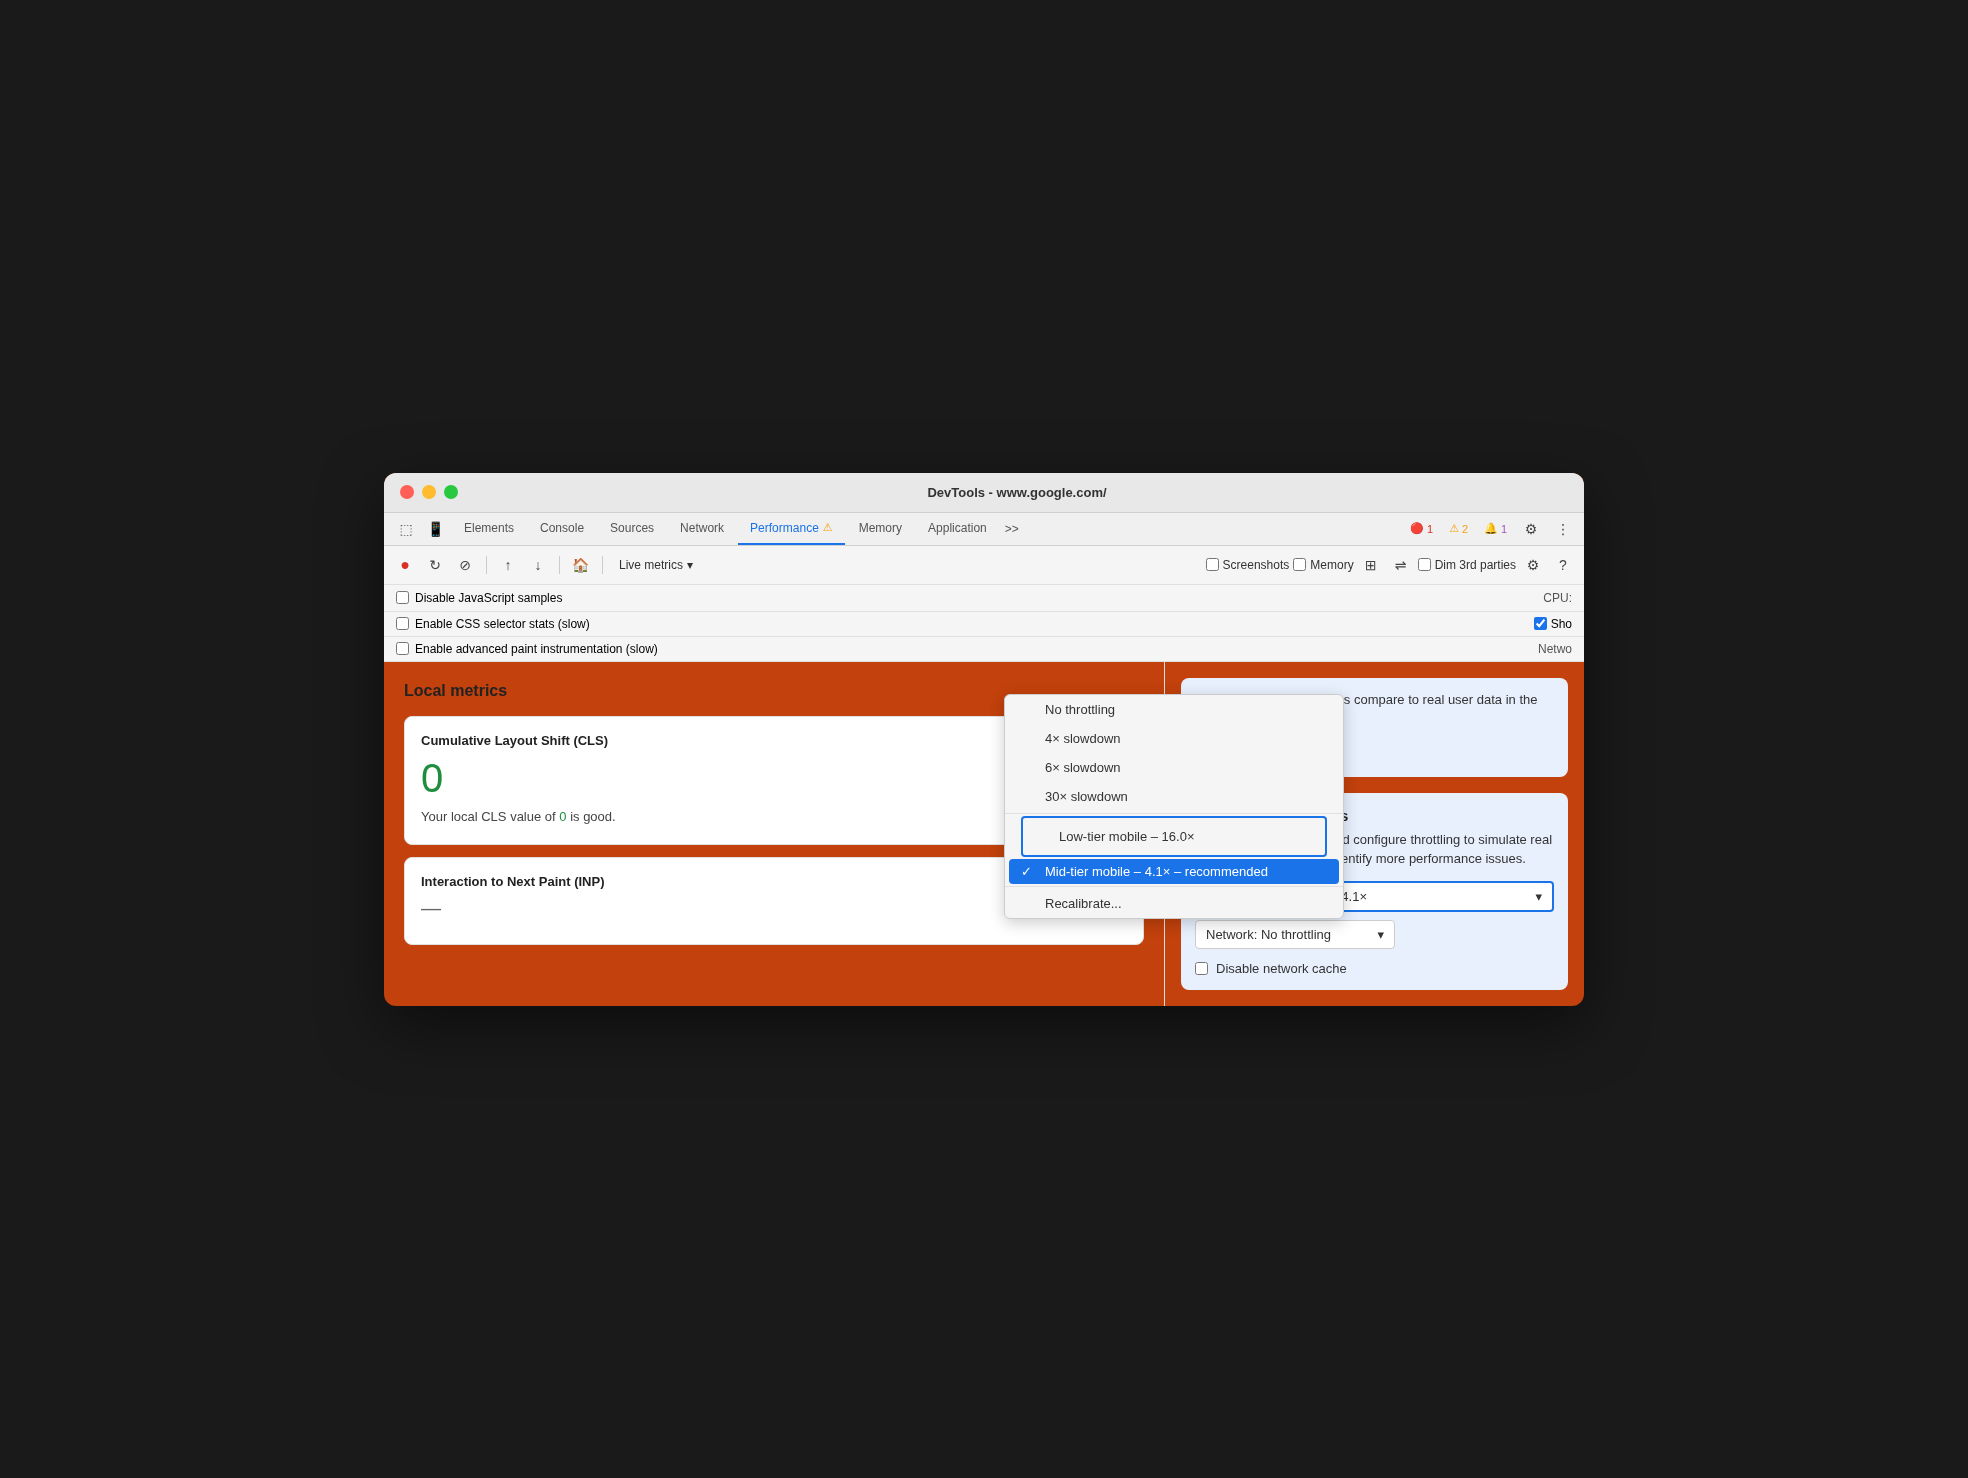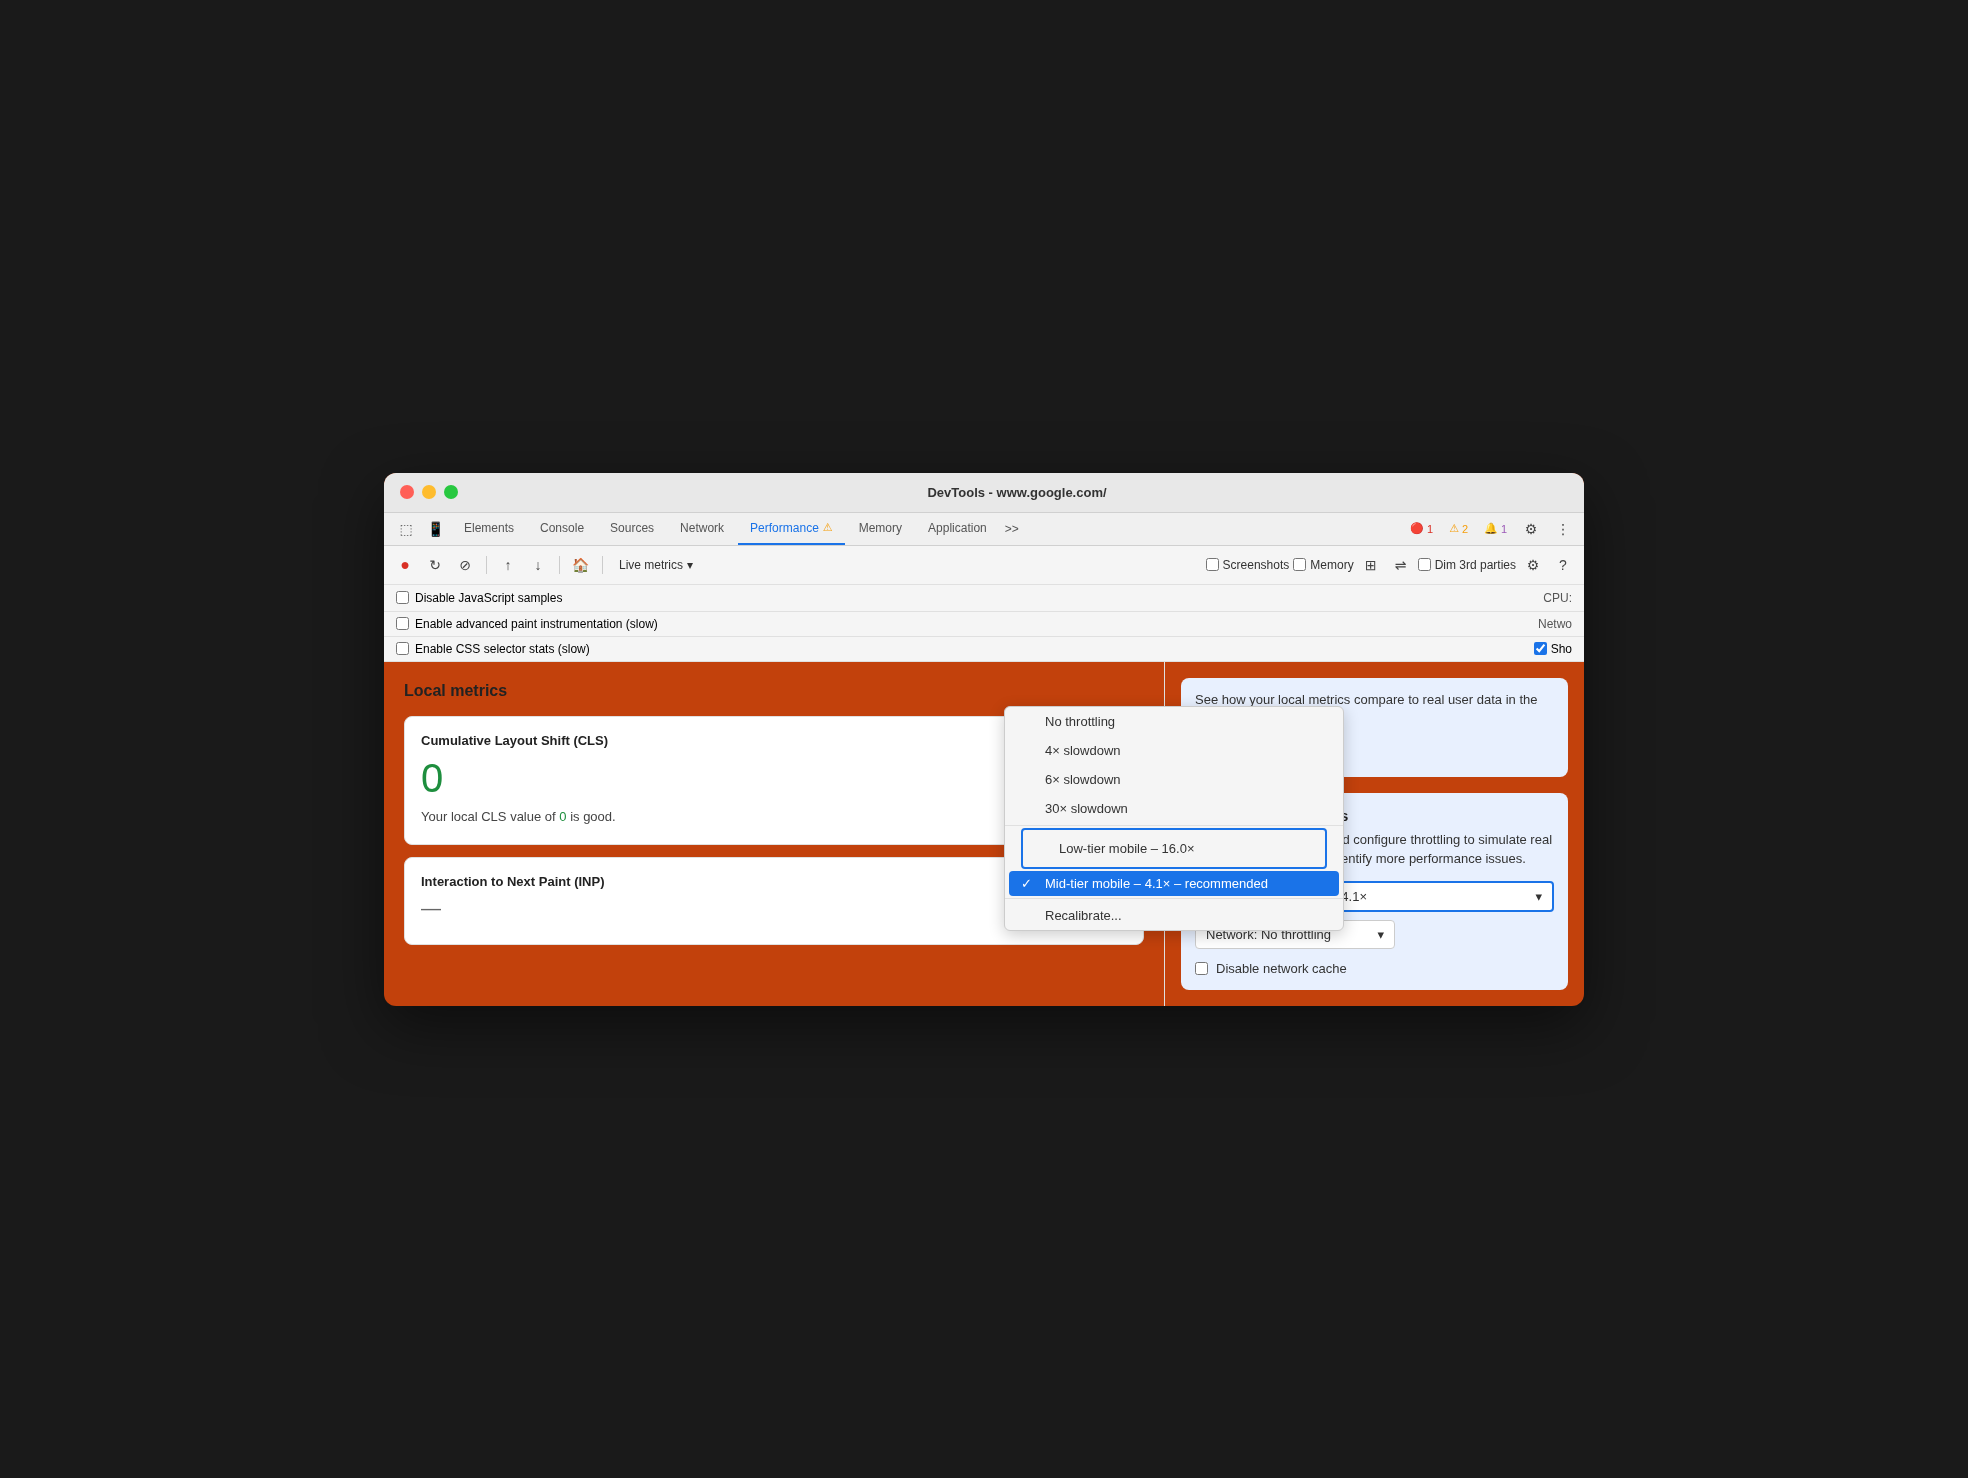--- a/index.html
+++ b/index.html
@@ -394,34 +394,34 @@
     <div class="option-item">
       <input type="checkbox" style="">
       <span>Disable JavaScript samples</span>
     </div>
     <span class="cpu-label">CPU:</span>
   </div>
 
   <div class="options-row2">
     <div class="option-item">
       <input type="checkbox" style="">
-      <span>Enable advanced paint instrumentation (slow)</span>
-    </div>
-    <span style="color:#555; margin-left:auto;">Netwo</span>
-  </div>
-
-  <div class="options-row2">
-    <div class="option-item">
-      <input type="checkbox" style="">
       <span>Enable CSS selector stats (slow)</span>
     </div>
     <span style="margin-left:auto; display:flex; align-items:center; gap:4px;">
       <input type="checkbox" checked="" style="accent-color: rgb(26, 115, 232);">
       <span>Sho</span>
     </span>
+  </div>
+
+  <div class="options-row2">
+    <div class="option-item">
+      <input type="checkbox" style="">
+      <span>Enable advanced paint instrumentation (slow)</span>
+    </div>
+    <span style="color:#555; margin-left:auto;">Netwo</span>
   </div>
 
   <div class="main-content">
 
     <div class="left-panel">
       <div class="section-title">Local metrics</div>
 
 
       <div class="metric-card">
         <div class="metric-card-title">Cumulative Layout Shift (CLS)</div>
@@ -470,21 +470,21 @@
           <span>▾</span>
         </div>
 
         <div class="disable-cache-row">
           <input type="checkbox" style="">
           <span>Disable network cache</span>
         </div>
       </div>
     </div>
 
-    <div class="dropdown-overlay" style="top: 44px;">
+    <div class="dropdown-overlay" style="top: 32px;">
       <div class="dropdown-item">
         <span class="dropdown-checkmark"> </span>
         <span>No throttling</span>
       </div>
       <div class="dropdown-item">
         <span class="dropdown-checkmark"> </span>
         <span>4× slowdown</span>
       </div>
       <div class="dropdown-item">
         <span class="dropdown-checkmark"> </span>

